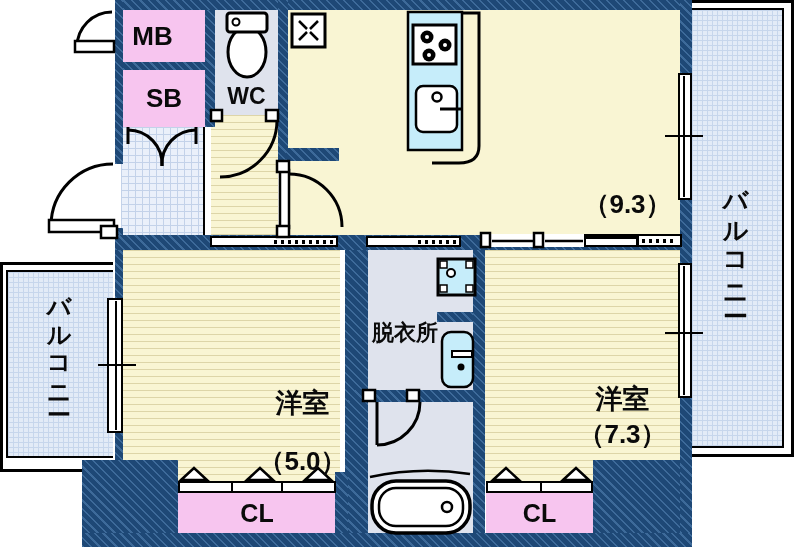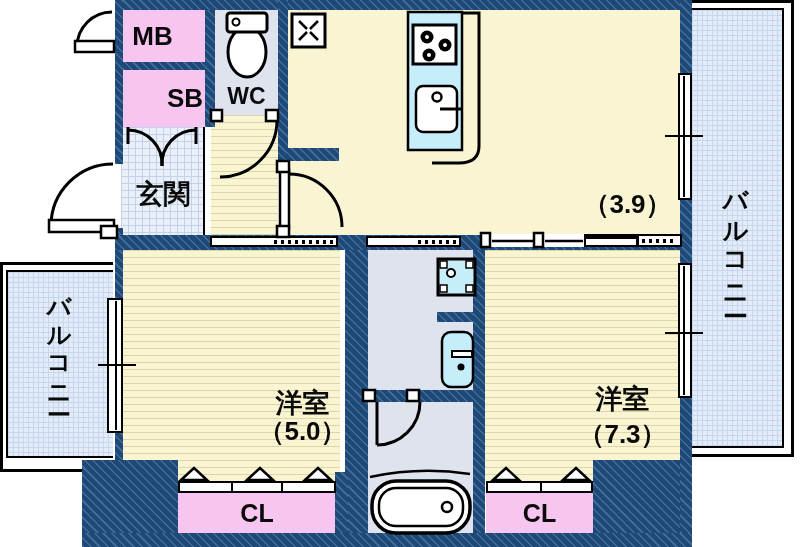--- a/index.html
+++ b/index.html
@@ -197,26 +197,26 @@
     <g fill="#fff" stroke="#000" stroke-width="2.5">
       <polygon points="181,480 194,468 207,480"></polygon>
       <polygon points="247,480 260,468 273,480"></polygon>
       <polygon points="305,480 318,468 331,480"></polygon>
       <polygon points="493,480 506,468 519,480"></polygon>
       <polygon points="563,480 576,468 589,480"></polygon>
     </g>
   </svg>
 
   <div class="lbl" style="left:123px;top:23px;width:59px;font-size:26px;">MB</div>
-  <div class="lbl" style="left:123px;top:85px;width:82px;font-size:26px;margin-left:21px;">SB</div>
+  <div class="lbl" style="left:123px;top:85px;width:82px;font-size:26px;">SB</div>
   <div class="lbl" style="left:213px;top:85px;width:67px;font-size:23px;">WC</div>
-  <div class="lbl" style="left:121px;top:181px;width:85px;font-size:27px;">玄関</div>
-  <div class="lbl" style="left:545px;top:191px;width:165px;font-size:26px;">（3.9）</div>
+  <div class="lbl" style="left:545px;top:191px;width:165px;font-size:26px;">（9.3）</div>
   <div class="lbl" style="left:220px;top:390px;width:165px;font-size:27px;">洋室</div>
-  <div class="lbl" style="left:220px;top:418px;width:165px;font-size:26px;">（5.0）</div>
+  <div class="lbl" style="left:220px;top:448px;width:165px;font-size:26px;">（5.0）</div>
   <div class="lbl" style="left:540px;top:386px;width:165px;font-size:27px;">洋室</div>
   <div class="lbl" style="left:540px;top:421px;width:165px;font-size:26px;">（7.3）</div>
+  <div class="lbl" style="left:360px;top:322px;width:90px;font-size:22px;">脱衣所</div>
   <div class="lbl" style="left:178px;top:501px;width:158px;font-size:25px;">CL</div>
   <div class="lbl" style="left:486px;top:501px;width:107px;font-size:25px;">CL</div>
   <div class="vlbl" style="left:723px;top:172px;font-size:25px;letter-spacing:4px;">バルコニー</div>
   <div class="vlbl" style="left:47px;top:280px;font-size:24px;letter-spacing:3px;">バルコニー</div>
 
 </div>
 
 </body></html>

